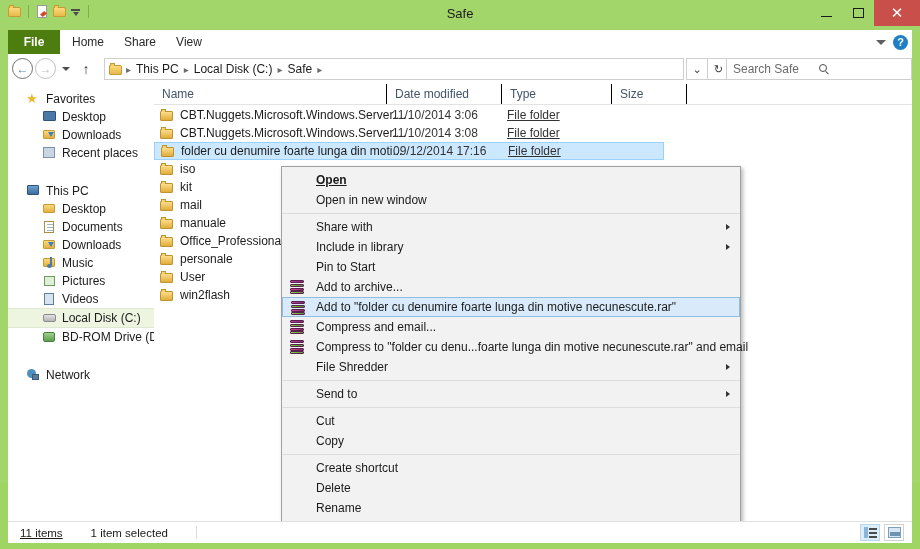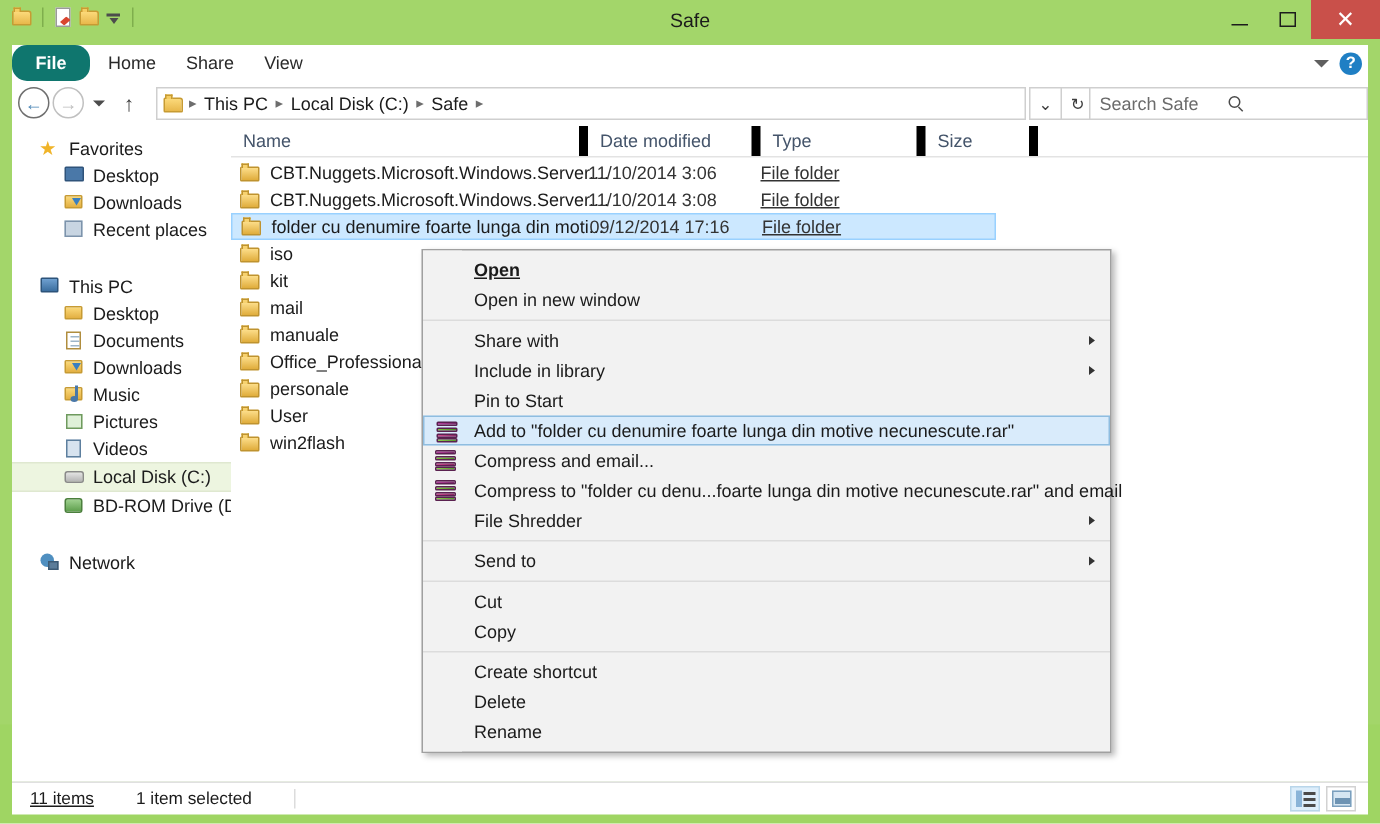--- a/index.html
+++ b/index.html
@@ -37,21 +37,21 @@
   .wbtns{position:absolute;right:0;top:0;display:flex;height:26px;}
   .wbtn{width:32px;height:26px;display:flex;align-items:center;justify-content:center;cursor:default;}
   .wbtn.close{width:46px;background:#c9504a;}
   .g-min{width:11px;height:1px;background:#1c1c1c;margin-top:7px;}
   .g-max{width:11px;height:10px;border:1.5px solid #1c1c1c;box-sizing:border-box;}
   .g-close{color:#fff;font-size:15px;line-height:1;font-family:"DejaVu Sans",sans-serif;}
 
   
   .tabstrip{position:absolute;left:8px;top:30px;width:904px;height:24px;background:#fff;}
   .tab{position:absolute;top:0;height:24px;line-height:24px;font-size:12px;color:#2a2a2a;text-align:center;}
-  .tab.file{left:0;width:52px;background:#0f766e;color:#fff;font-weight:600;border-radius:10px;}
+  .tab.file{left:0;width:52px;background:#4d7c0f;color:#fff;font-weight:600;}
   .tab.home{left:56px;width:48px;}
   .tab.share{left:108px;width:48px;}
   .tab.view{left:158px;width:46px;}
   .ribbon-right{position:absolute;right:4px;top:0;height:24px;display:flex;align-items:center;gap:7px;}
   .chev-dn{width:0;height:0;border-left:5px solid transparent;border-right:5px solid transparent;border-top:5px solid #5f5f5f;}
   .help{width:15px;height:15px;border-radius:50%;background:#1f7fc4;color:#fff;font-size:11px;font-weight:bold;
     display:flex;align-items:center;justify-content:center;line-height:1;}
 
   
   .navbar{position:absolute;left:8px;top:54px;width:904px;height:30px;background:#fff;}
@@ -107,21 +107,21 @@
   .i-drive{position:absolute;left:1px;top:3px;width:13px;height:8px;background:linear-gradient(#e4e4e4,#b4b4b4);border:1px solid #8a8a8a;box-sizing:border-box;border-radius:2px;}
   .i-bd{position:absolute;left:1px;top:2px;width:12px;height:10px;background:linear-gradient(#9fd18f,#5d9e4c);border:1px solid #4b7f3d;box-sizing:border-box;border-radius:2px;}
   .i-net{position:absolute;left:1px;top:1px;width:12px;height:11px;}
   .i-net::before{content:"";position:absolute;left:0;top:0;width:9px;height:9px;border-radius:50%;background:#4f8fc0;}
   .i-net::after{content:"";position:absolute;left:5px;top:5px;width:7px;height:6px;background:#5b7c99;border:1px solid #3c5a74;box-sizing:border-box;}
 
   
   .filelist{position:absolute;left:146px;top:0;width:758px;height:437px;background:#fff;}
   .colhdr{position:absolute;left:0;top:0;width:758px;height:20px;border-bottom:1px solid #e3e3e3;background:#fff;}
   .col{position:absolute;top:0;height:20px;line-height:20px;font-size:12px;color:#44546a;
-    border-left:6px solid #000000;padding-left:8px;box-sizing:border-box;}
+    border-left:1px solid #000000;padding-left:8px;box-sizing:border-box;}
   .col.c1{left:0;width:232px;border-left:none;}
   .col.c2{left:232px;width:115px;}
   .col.c3{left:347px;width:110px;}
   .col.c4{left:457px;width:75px;}
   .col.c5{left:532px;width:226px;}
 
   .rows{position:absolute;left:0;top:22px;width:758px;}
   .row{height:18px;display:flex;align-items:center;position:relative;}
   .row.sel{background:#cce8ff;border:1px solid #99d1ff;box-sizing:border-box;width:510px;}
   .cell-name{position:absolute;left:6px;display:flex;align-items:center;font-size:12px;color:#1b1b1b;white-space:nowrap;}
@@ -442,20 +442,29 @@
             <span>Share with</span>
             <i class="arrow"></i>
           </div>
         <div class="mi">
             <span>Include in library</span>
             <i class="arrow"></i>
           </div>
         <div class="mi">
             <span>Pin to Start</span>
           </div>
+        <div class="mi">
+            <span class="rar">
+              <i></i>
+              <i></i>
+              <i></i>
+              <i></i>
+            </span>
+            <span>Add to archive...</span>
+          </div>
         <div class="mi hl">
             <span class="rar">
               <i></i>
               <i></i>
               <i></i>
               <i></i>
             </span>
             <span>Add to "folder cu denumire foarte lunga din motive necunescute.rar"</span>
           </div>
         <div class="mi">

